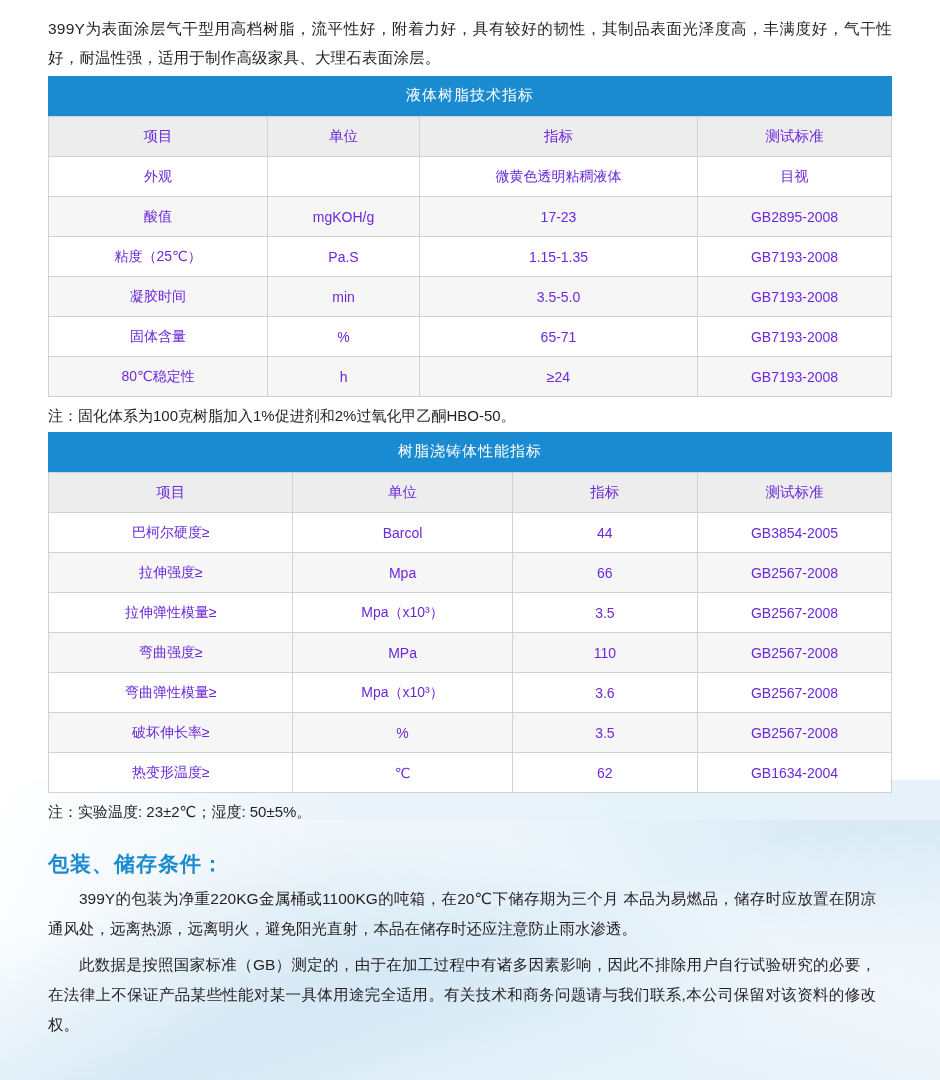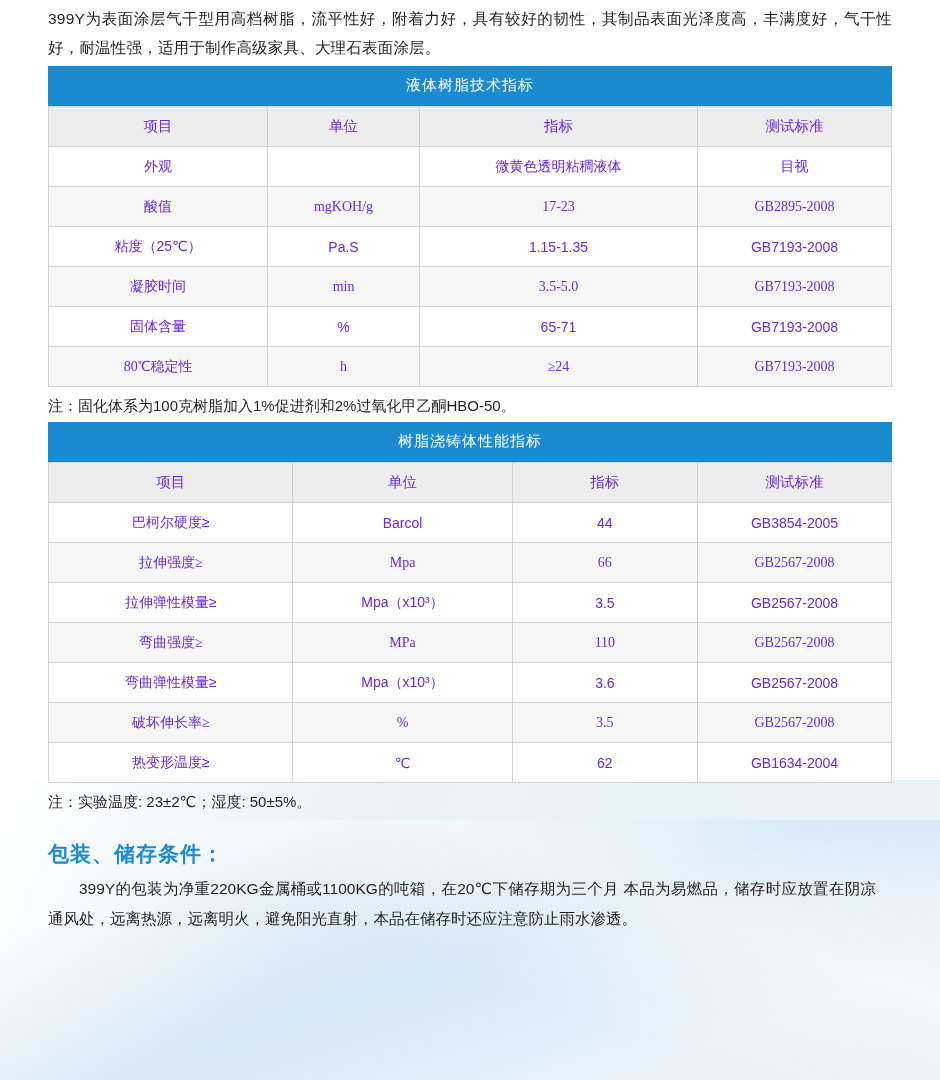--- a/index.html
+++ b/index.html
@@ -32,21 +32,21 @@
     position: absolute;
     left: 0; top: 40px;
     width: 100%; height: 260px;
     background:
       linear-gradient(200deg, rgba(255,255,255,.0) 0%, rgba(255,255,255,.45) 30%, rgba(255,255,255,0) 55%),
       linear-gradient(160deg, rgba(190,220,240,.0) 20%, rgba(190,220,240,.45) 50%, rgba(255,255,255,0) 80%);
   }
   .page {
     position: relative;
     z-index: 1;
-    padding: 4px 48px 0 48px;
+    padding: 14px 48px 0 48px;
     box-sizing: border-box;
   }
   p.intro {
     margin: 0 0 0 0;
     font-size: 15.5px;
     line-height: 29px;
     letter-spacing: .2px;
     text-align: justify;
   }
   table.spec {
@@ -75,21 +75,20 @@
     background: #ededed;
     height: 37px;
     font-size: 14.5px;
   }
   table.spec tr.row td {
     height: 37px;
     background: #ffffff;
   }
   table.spec tr.row.alt td {
     background: #f6f6f6;
-    font-family: Liberation Serif, serif;
   }
   .note {
     margin: 7px 0 0 0;
     font-size: 15px;
     line-height: 24px;
   }
   h2.section-title {
     color: #1a8bd0;
     font-size: 21px;
     margin: 26px 0 4px 0;
@@ -236,14 +235,15 @@
         <td>62</td>
         <td>GB1634-2004</td>
       </tr>
     </tbody>
   </table>
 
   <p class="note">注：实验温度: 23±2℃；湿度: 50±5%。</p>
 
   <h2 class="section-title">包装、储存条件：</h2>
   <p class="body-text">399Y的包装为净重220KG金属桶或1100KG的吨箱，在20℃下储存期为三个月 本品为易燃品，储存时应放置在阴凉通风处，远离热源，远离明火，避免阳光直射，本品在储存时还应注意防止雨水渗透。</p>
+  <p class="body-text">此数据是按照国家标准（GB）测定的，由于在加工过程中有诸多因素影响，因此不排除用户自行试验研究的必要，在法律上不保证产品某些性能对某一具体用途完全适用。有关技术和商务问题请与我们联系,本公司保留对该资料的修改权。</p>
 
 </div>
 
 </body></html>

